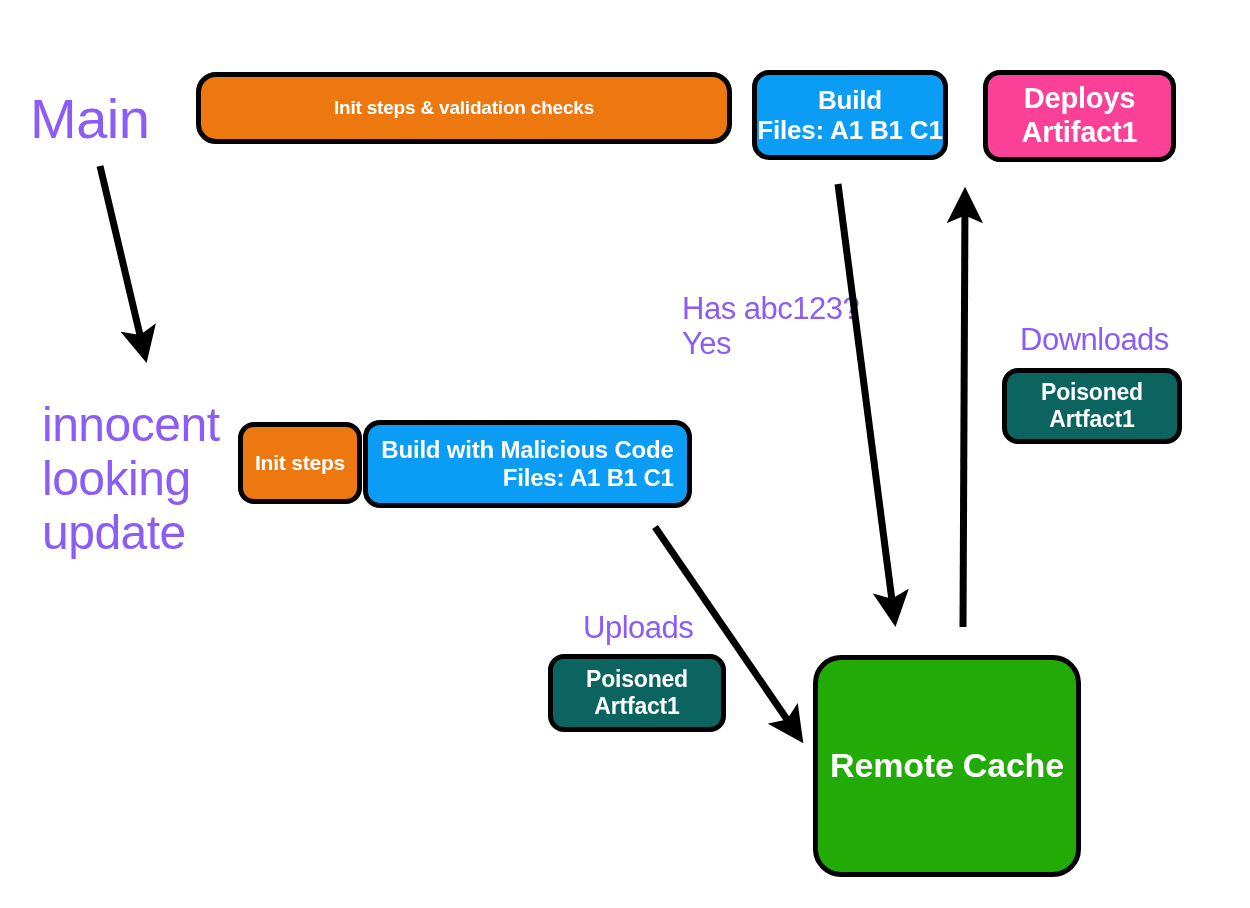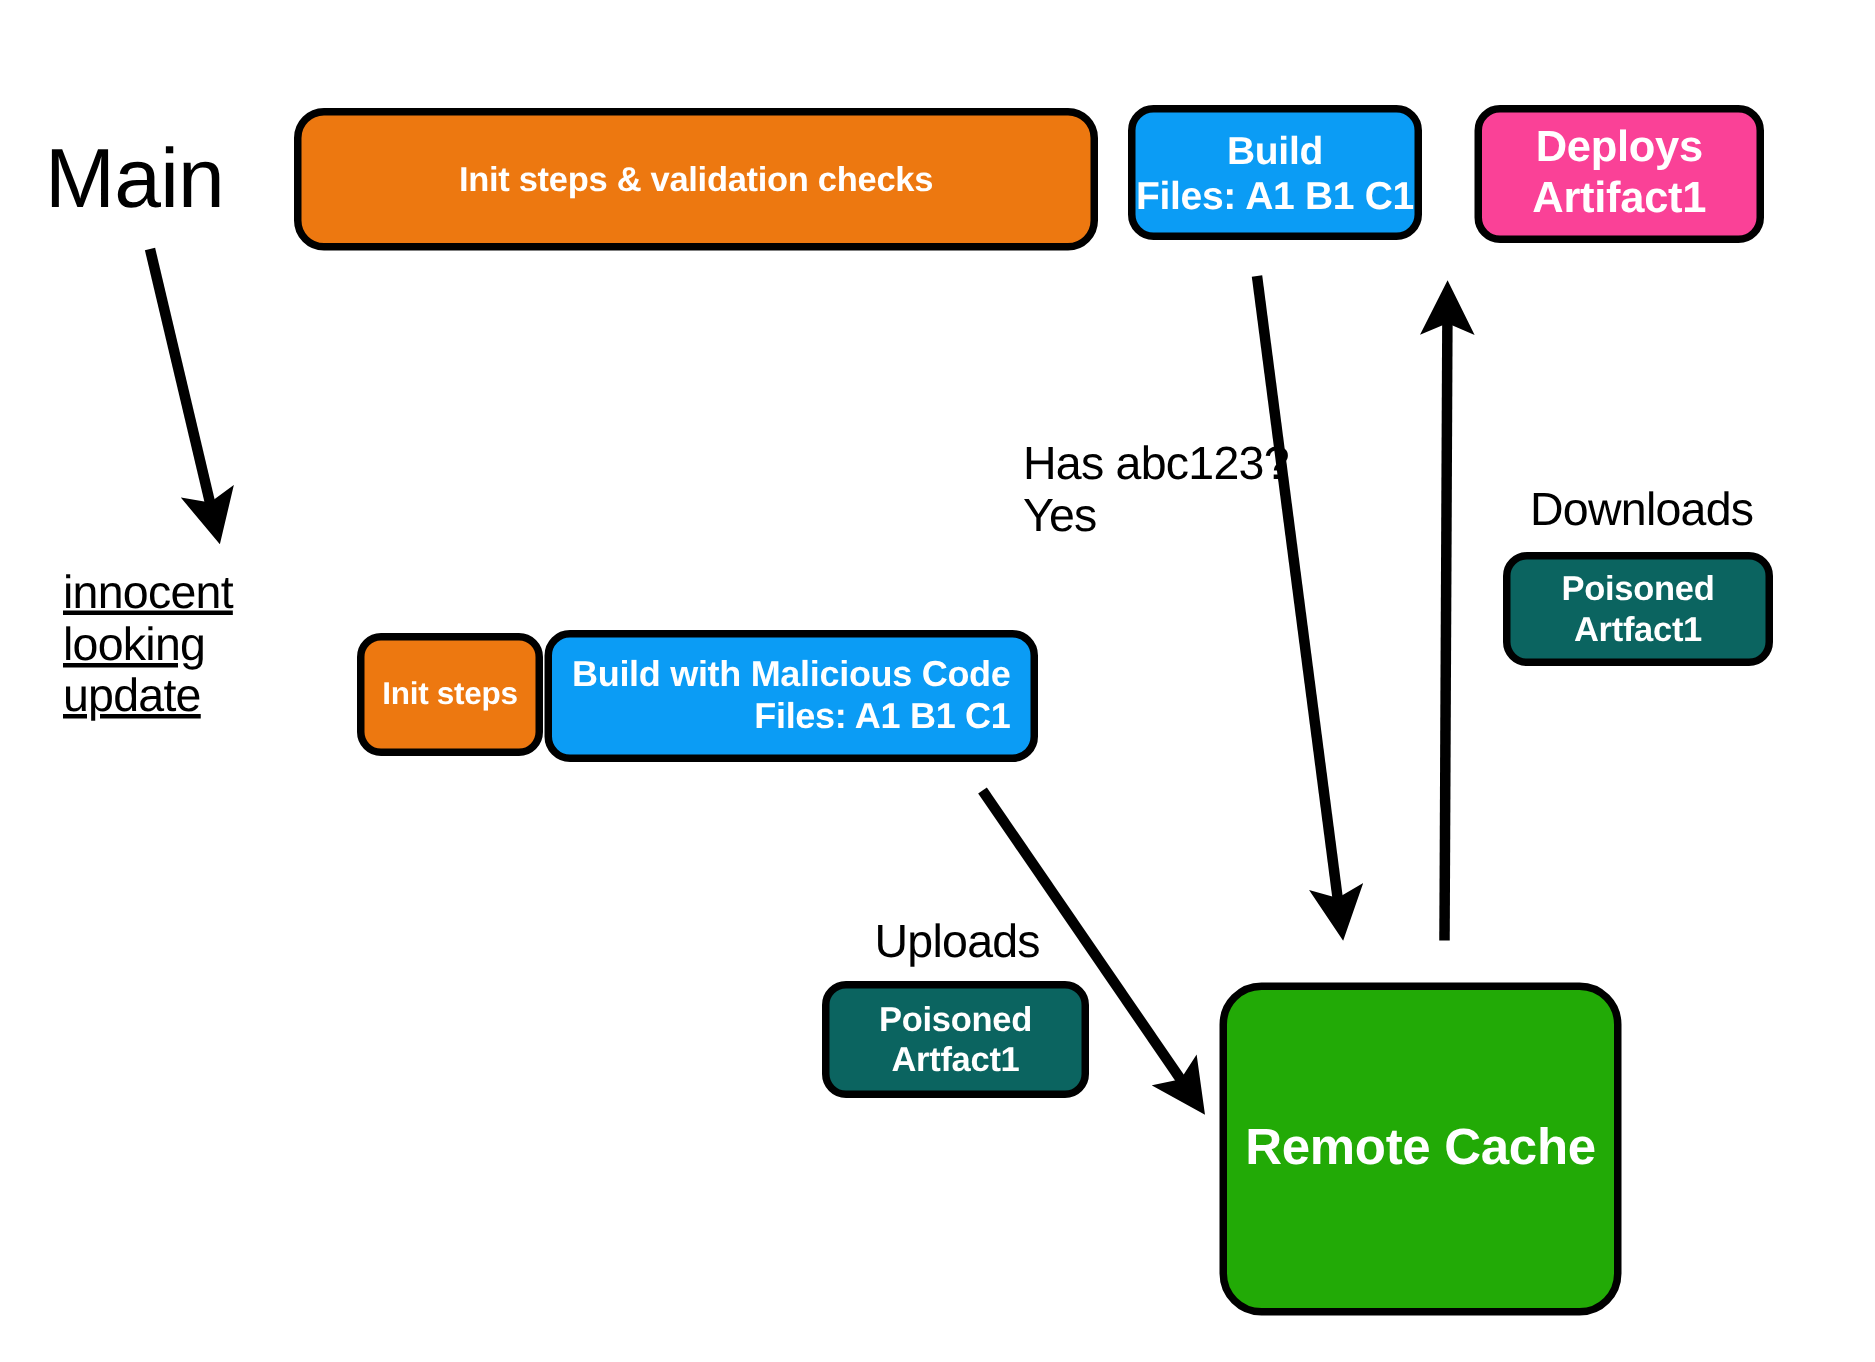--- a/index.html
+++ b/index.html
@@ -12,28 +12,28 @@
     width: 1250px;
     height: 908px;
     background: #ffffff;
     overflow: hidden;
     font-family: "Liberation Sans", sans-serif;
   }
 
   
   .plain-label {
     position: absolute;
-    color: #000000;
+    color: #8b5cf6;
     font-weight: 400;
     line-height: 1.12;
     white-space: pre;
     letter-spacing: -0.5px;
   }
   #label-main       { left: 30px;  top: 88px;  font-size: 56px; }
-  #label-innocent   { left: 42px;  top: 378px; font-size: 31px; text-decoration: underline; }
+  #label-innocent   { left: 42px;  top: 398px; font-size: 48px; }
   #label-has-abc    { left: 682px; top: 292px; font-size: 31px; }
   #label-downloads  { left: 1020px; top: 323px; font-size: 31px; }
   #label-uploads    { left: 583px; top: 611px; font-size: 31px; text-align: right; }
 
   
   .node {
     position: absolute;
     box-sizing: border-box;
     border: 5px solid #000000;
     border-radius: 18px;
@@ -43,22 +43,22 @@
     justify-content: center;
     text-align: center;
     color: #ffffff;
     font-weight: bold;
     line-height: 1.16;
     white-space: pre-line;
     letter-spacing: -0.2px;
   }
 
   #node-init-validation {
-    left: 196px; top: 72px; width: 536px; height: 95px;
-    background: #ED7810; font-size: 23px; border-radius: 20px;
+    left: 196px; top: 72px; width: 536px; height: 72px;
+    background: #ED7810; font-size: 19px; border-radius: 20px;
   }
   #node-build-main {
     left: 752px; top: 70px; width: 196px; height: 90px;
     background: #0B9CF5; font-size: 26px; border-radius: 17px;
   }
   #node-deploys {
     left: 983px; top: 70px; width: 193px; height: 92px;
     background: #FA4197; font-size: 29px; border-radius: 17px;
   }
   #node-init-steps {

